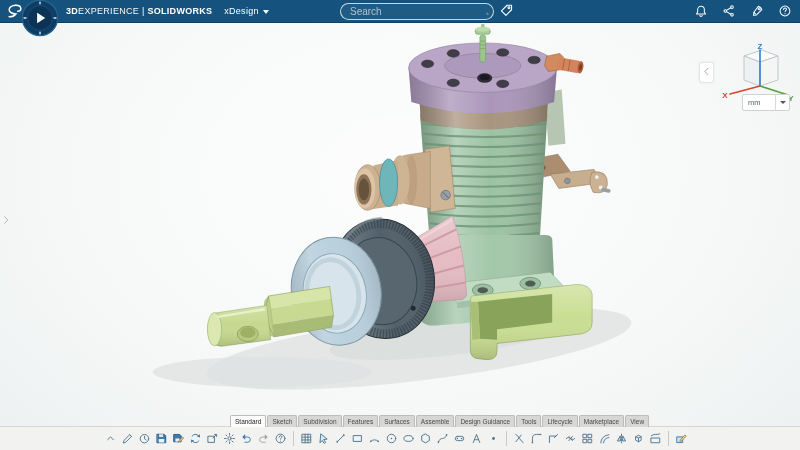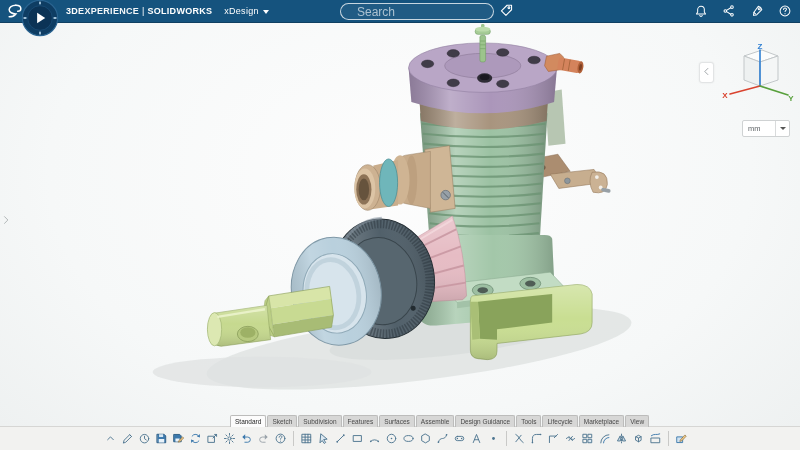--- a/index.html
+++ b/index.html
@@ -4,25 +4,25 @@
 <style>
   html,body{margin:0;padding:0;background:#e8eaea;font-family:"Liberation Sans",sans-serif;}
   .stage{position:relative;width:800px;height:450px;overflow:hidden;background:#f7f9f9;}
 
   
   .topbar{position:absolute;top:0;left:0;right:0;height:22px;background:var(--topbar);z-index:20;border-bottom:1px solid rgba(0,0,0,.22);}
   .logo3ds{position:absolute;left:5px;top:2px;width:20px;height:18px;}
   .compass{position:absolute;left:21px;top:-1px;width:38px;height:38px;z-index:40;cursor:pointer;}
   .brand{position:absolute;left:66px;top:0;height:22px;line-height:22px;color:#fff;font-size:9px;letter-spacing:.3px;white-space:nowrap;}
   .brand .bb{font-weight:bold;}
-  .brand .bl{font-weight:bold;opacity:.95;}
+  .brand .bl{font-weight:normal;opacity:.95;}
   .appname{margin-left:9px;font-size:9px;color:#fff;margin-top:45px;}
   .caret-down{display:inline-block;margin-left:4px;width:0;height:0;border-left:3.5px solid transparent;border-right:3.5px solid transparent;border-top:4px solid #fff;vertical-align:middle;}
   .searchwrap{position:absolute;left:340px;top:3px;width:152px;height:15px;border:1px solid rgba(255,255,255,.75);border-radius:9px;background:rgba(255,255,255,.05);display:flex;align-items:center;}
-  .searchwrap input{flex:1;background:transparent;border:none;outline:none;color:#eaf2f8;font-size:12px;padding:0 4px 0 16px;font-family:"Liberation Sans",sans-serif;}
+  .searchwrap input{flex:1;background:transparent;border:none;outline:none;color:#eaf2f8;font-size:10px;padding:0 4px 0 9px;font-family:"Liberation Sans",sans-serif;}
   .searchwrap input::placeholder{color:rgba(255,255,255,.62);}
   .searchwrap .mag{width:12px;height:12px;margin-right:4px;}
   .tagbtn{position:absolute;left:499px;top:3px;width:15px;height:15px;background:transparent;border:none;padding:0;cursor:pointer;}
   .tb-right{position:absolute;right:8px;top:0;height:22px;display:flex;align-items:center;gap:14px;}
   .ticon{background:transparent;border:none;padding:0;width:14px;height:14px;cursor:pointer;}
   .ticon svg,.tagbtn svg,.mag svg{width:100%;height:100%;}
   .ticon .icn *,.tagbtn .icn *,.mag .icn *{stroke:#fff;}
 
   .icn *{stroke:currentColor;fill:none;stroke-width:1.15;stroke-linecap:round;stroke-linejoin:round;}
 
@@ -40,21 +40,21 @@
   .p-nose{fill:var(--nose);} .ribln{stroke:var(--nose_rib);stroke-width:2;fill:none;opacity:.85;}
   .p-knurl{fill:var(--knurl);} .knurltex{fill:none;stroke:var(--knurl_dark);}
   .p-washer{fill:var(--washer);} .p-washin{fill:var(--washer_inner);}
   .p-shaft{fill:var(--shaft);} .p-hex1{fill:var(--hex_top);} .p-hex2{fill:var(--hex_mid);} .p-hex3{fill:var(--hex_bottom);}
   .p-nip{fill:var(--nipple);} .p-needle{fill:var(--needle);} .p-link{fill:var(--linkage);} .p-screw{fill:var(--screw);}
   .p-shadow{fill:var(--shadow);}
 
   
   .viewcube{position:absolute;right:6px;top:20px;width:78px;height:66px;}
   .vc-collapse{position:absolute;right:86px;top:40px;width:15px;height:21px;background:#fff;border:1px solid #e2e4e5;border-radius:3px;color:#8a9094;padding:1px;cursor:pointer;box-shadow:0 0 2px rgba(0,0,0,.08);}
-  .units{position:absolute;right:10px;top:98px;width:46px;height:15px;background:#fff;border:1px solid #cfd2d3;border-radius:2px;display:flex;align-items:center;font-size:7.5px;color:#5f6467;cursor:pointer;}
+  .units{position:absolute;right:10px;top:72px;width:46px;height:15px;background:#fff;border:1px solid #cfd2d3;border-radius:2px;display:flex;align-items:center;font-size:7.5px;color:#5f6467;cursor:pointer;}
   .units .uval{flex:1;padding-left:5px;}
   .units .udrop{width:13px;height:100%;border-left:1px solid #d9dbdc;display:flex;align-items:center;justify-content:center;}
   .units .utri{width:0;height:0;border-left:3px solid transparent;border-right:3px solid transparent;border-top:3.5px solid #555;}
   .lexpander{position:absolute;left:0px;top:190px;width:12px;height:18px;background:transparent;border:none;color:#a7acae;padding:0;cursor:pointer;}
 
   
   .ribbon-tabs{position:absolute;bottom:23px;left:230px;display:flex;align-items:flex-end;z-index:10;}
   .tab{font-size:6.5px;color:#4a4a4a;background:#d7d7d6;border:1px solid #bcbcbb;border-bottom:none;border-radius:2px 2px 0 0;padding:2px 4px;margin-right:1px;cursor:pointer;white-space:nowrap;}
   .tab.active{background:#fcfcfc;color:#1f1f1f;position:relative;}
   .toolbar{position:absolute;bottom:0;left:0;right:0;height:23px;background:#f2f2f0;border-top:1px solid #d6d6d4;z-index:9;}

